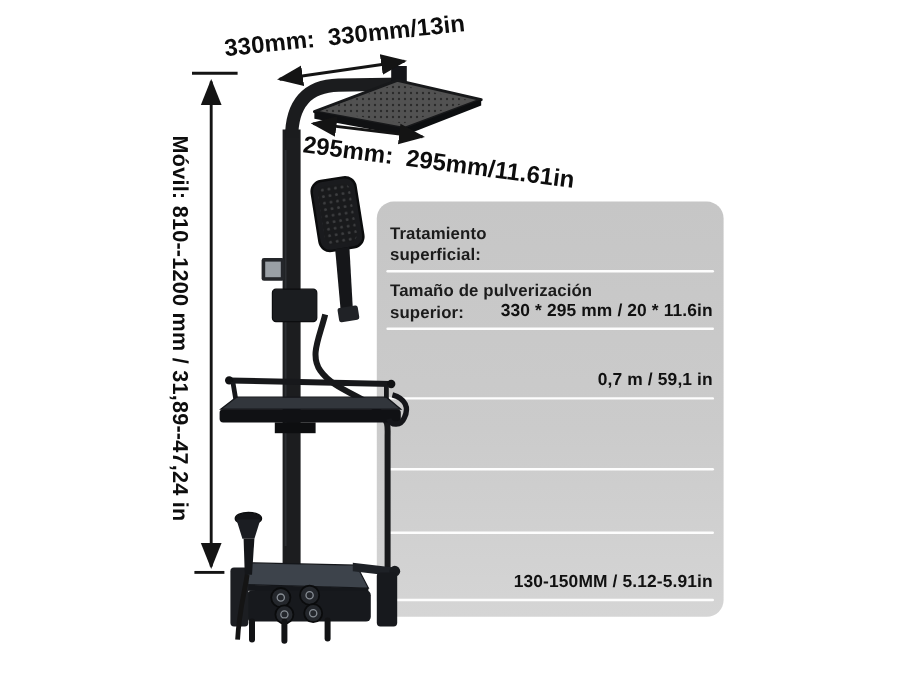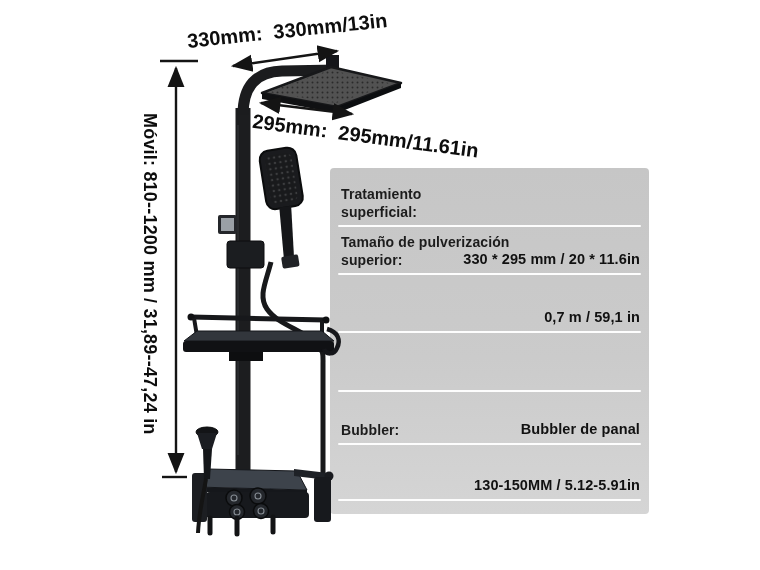--- a/index.html
+++ b/index.html
@@ -1,22 +1,22 @@
 <!DOCTYPE html>
 <html><head>
 <meta charset="utf-8">
 <style>
   html,body{margin:0;padding:0;background:#fff;}
   #stage{position:relative;width:760px;height:570px;background:#fff;overflow:hidden;
          font-family:"Liberation Sans",sans-serif;}
 
   
-  .spec-table{position:absolute;left:330px;top:168px;width:319px;height:346px;
+  .spec-table{position:absolute;left:314px;top:168px;width:289px;height:346px;
               background:linear-gradient(180deg,#c6c6c6 0%,#cbcbcb 55%,#d5d5d5 100%);
-              border-radius:4px;}
+              border-radius:14px;}
   .spec-row{position:absolute;left:11px;right:9px;height:44px;}
   .spec-label{position:absolute;left:0;bottom:0;font-weight:bold;font-size:14px;line-height:18px;
               color:#1c1c1c;white-space:pre-line;letter-spacing:.1px;}
   .spec-value{position:absolute;right:0;bottom:1px;font-weight:bold;font-size:14.5px;line-height:18px;
               color:#111;white-space:pre;letter-spacing:.1px;}
   .sep{position:absolute;left:8px;right:8px;height:2px;background:#fdfdfd;border-radius:1px;}
 
   
   .dim{position:absolute;font-weight:bold;color:#0d0d0d;white-space:pre;}
   .dim-330{left:186px;top:30px;font-size:20px;transform:rotate(-6deg);transform-origin:0 0;}
@@ -41,24 +41,20 @@
       <div class="spec-label">Tamaño de pulverización
 superior:</div>
       <div class="spec-value">330 * 295 mm / 20 * 11.6in</div>
     </div>
     <div class="sep" style="top:105px"></div>
     <div class="spec-row" style="top:115px">
       <div class="spec-value">0,7 m / 59,1 in</div>
     </div>
     <div class="sep" style="top:163px"></div>
     <div class="sep" style="top:222px"></div>
-    <div class="spec-row" style="top:227px">
-      <div class="spec-label">Bubbler:</div>
-      <div class="spec-value">Bubbler de panal</div>
-    </div>
     <div class="sep" style="top:275px"></div>
     <div class="spec-row" style="top:283px">
       <div class="spec-value">130-150MM / 5.12-5.91in</div>
     </div>
     <div class="sep" style="top:331px"></div>
   </div>
 
   <div class="dim dim-330">330mm:  330mm/13in</div>
   <div class="dim dim-295">295mm:  295mm/11.61in</div>
   <div class="dim dim-movil">Móvil: 810--1200 mm / 31,89--47,24 in</div>

